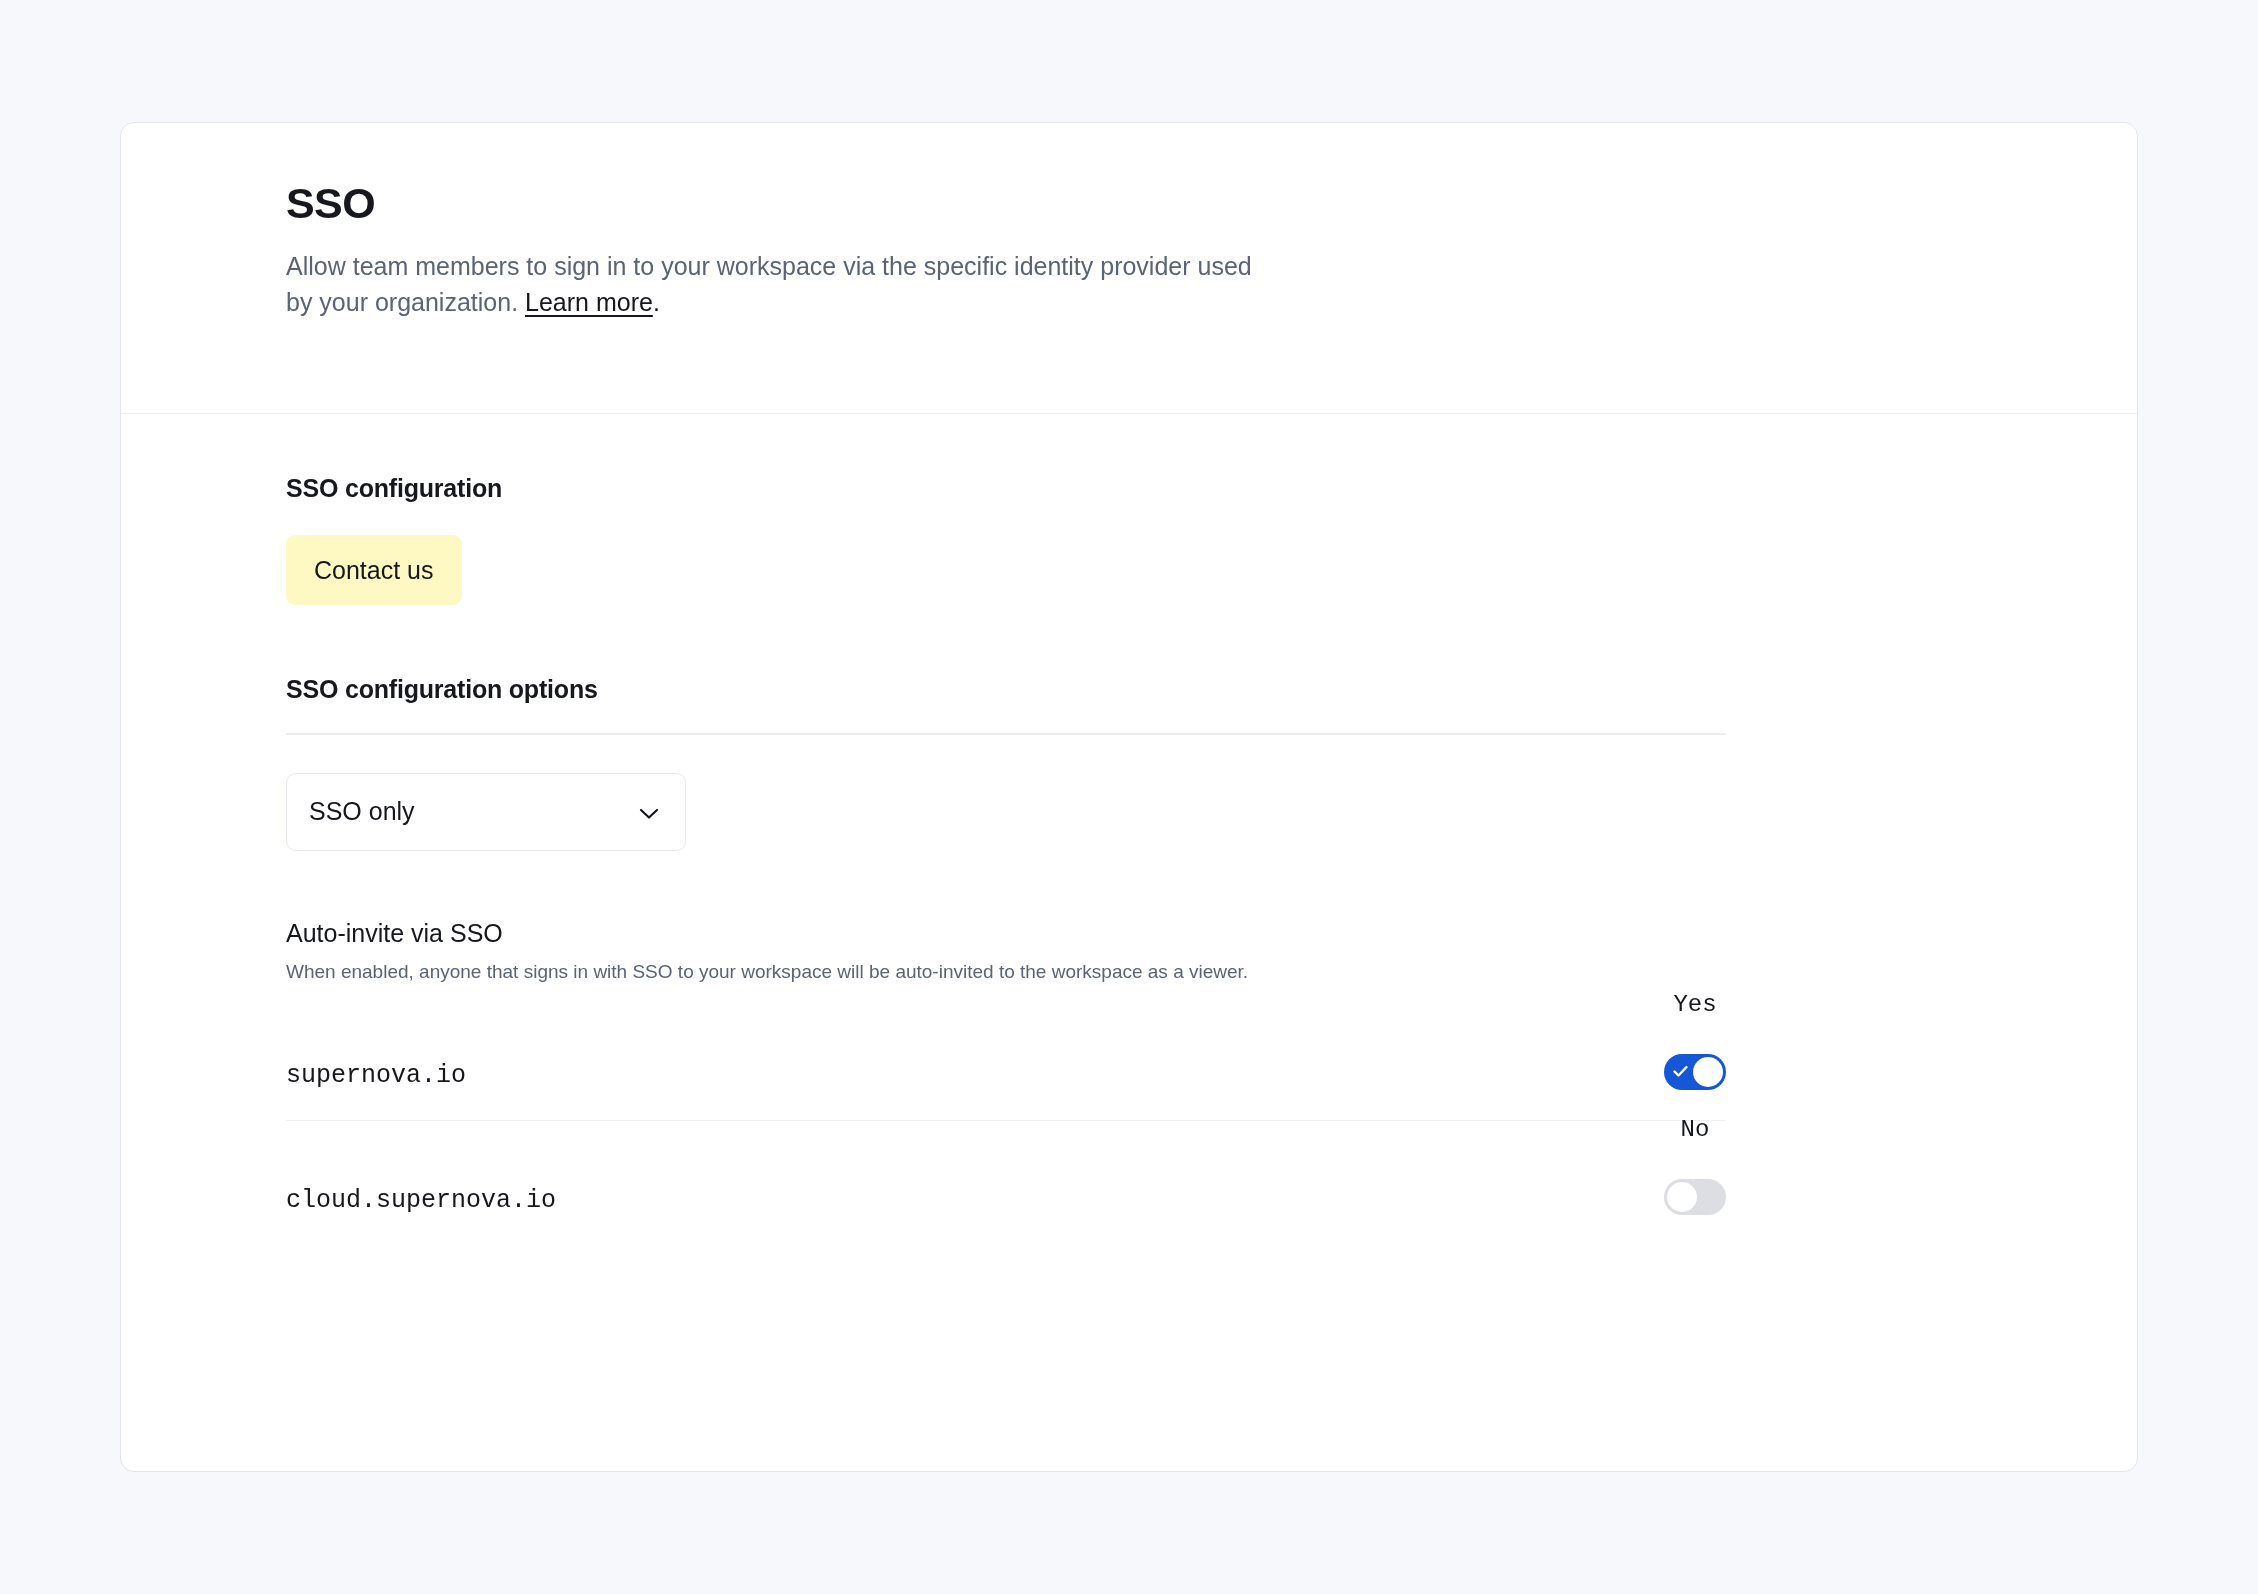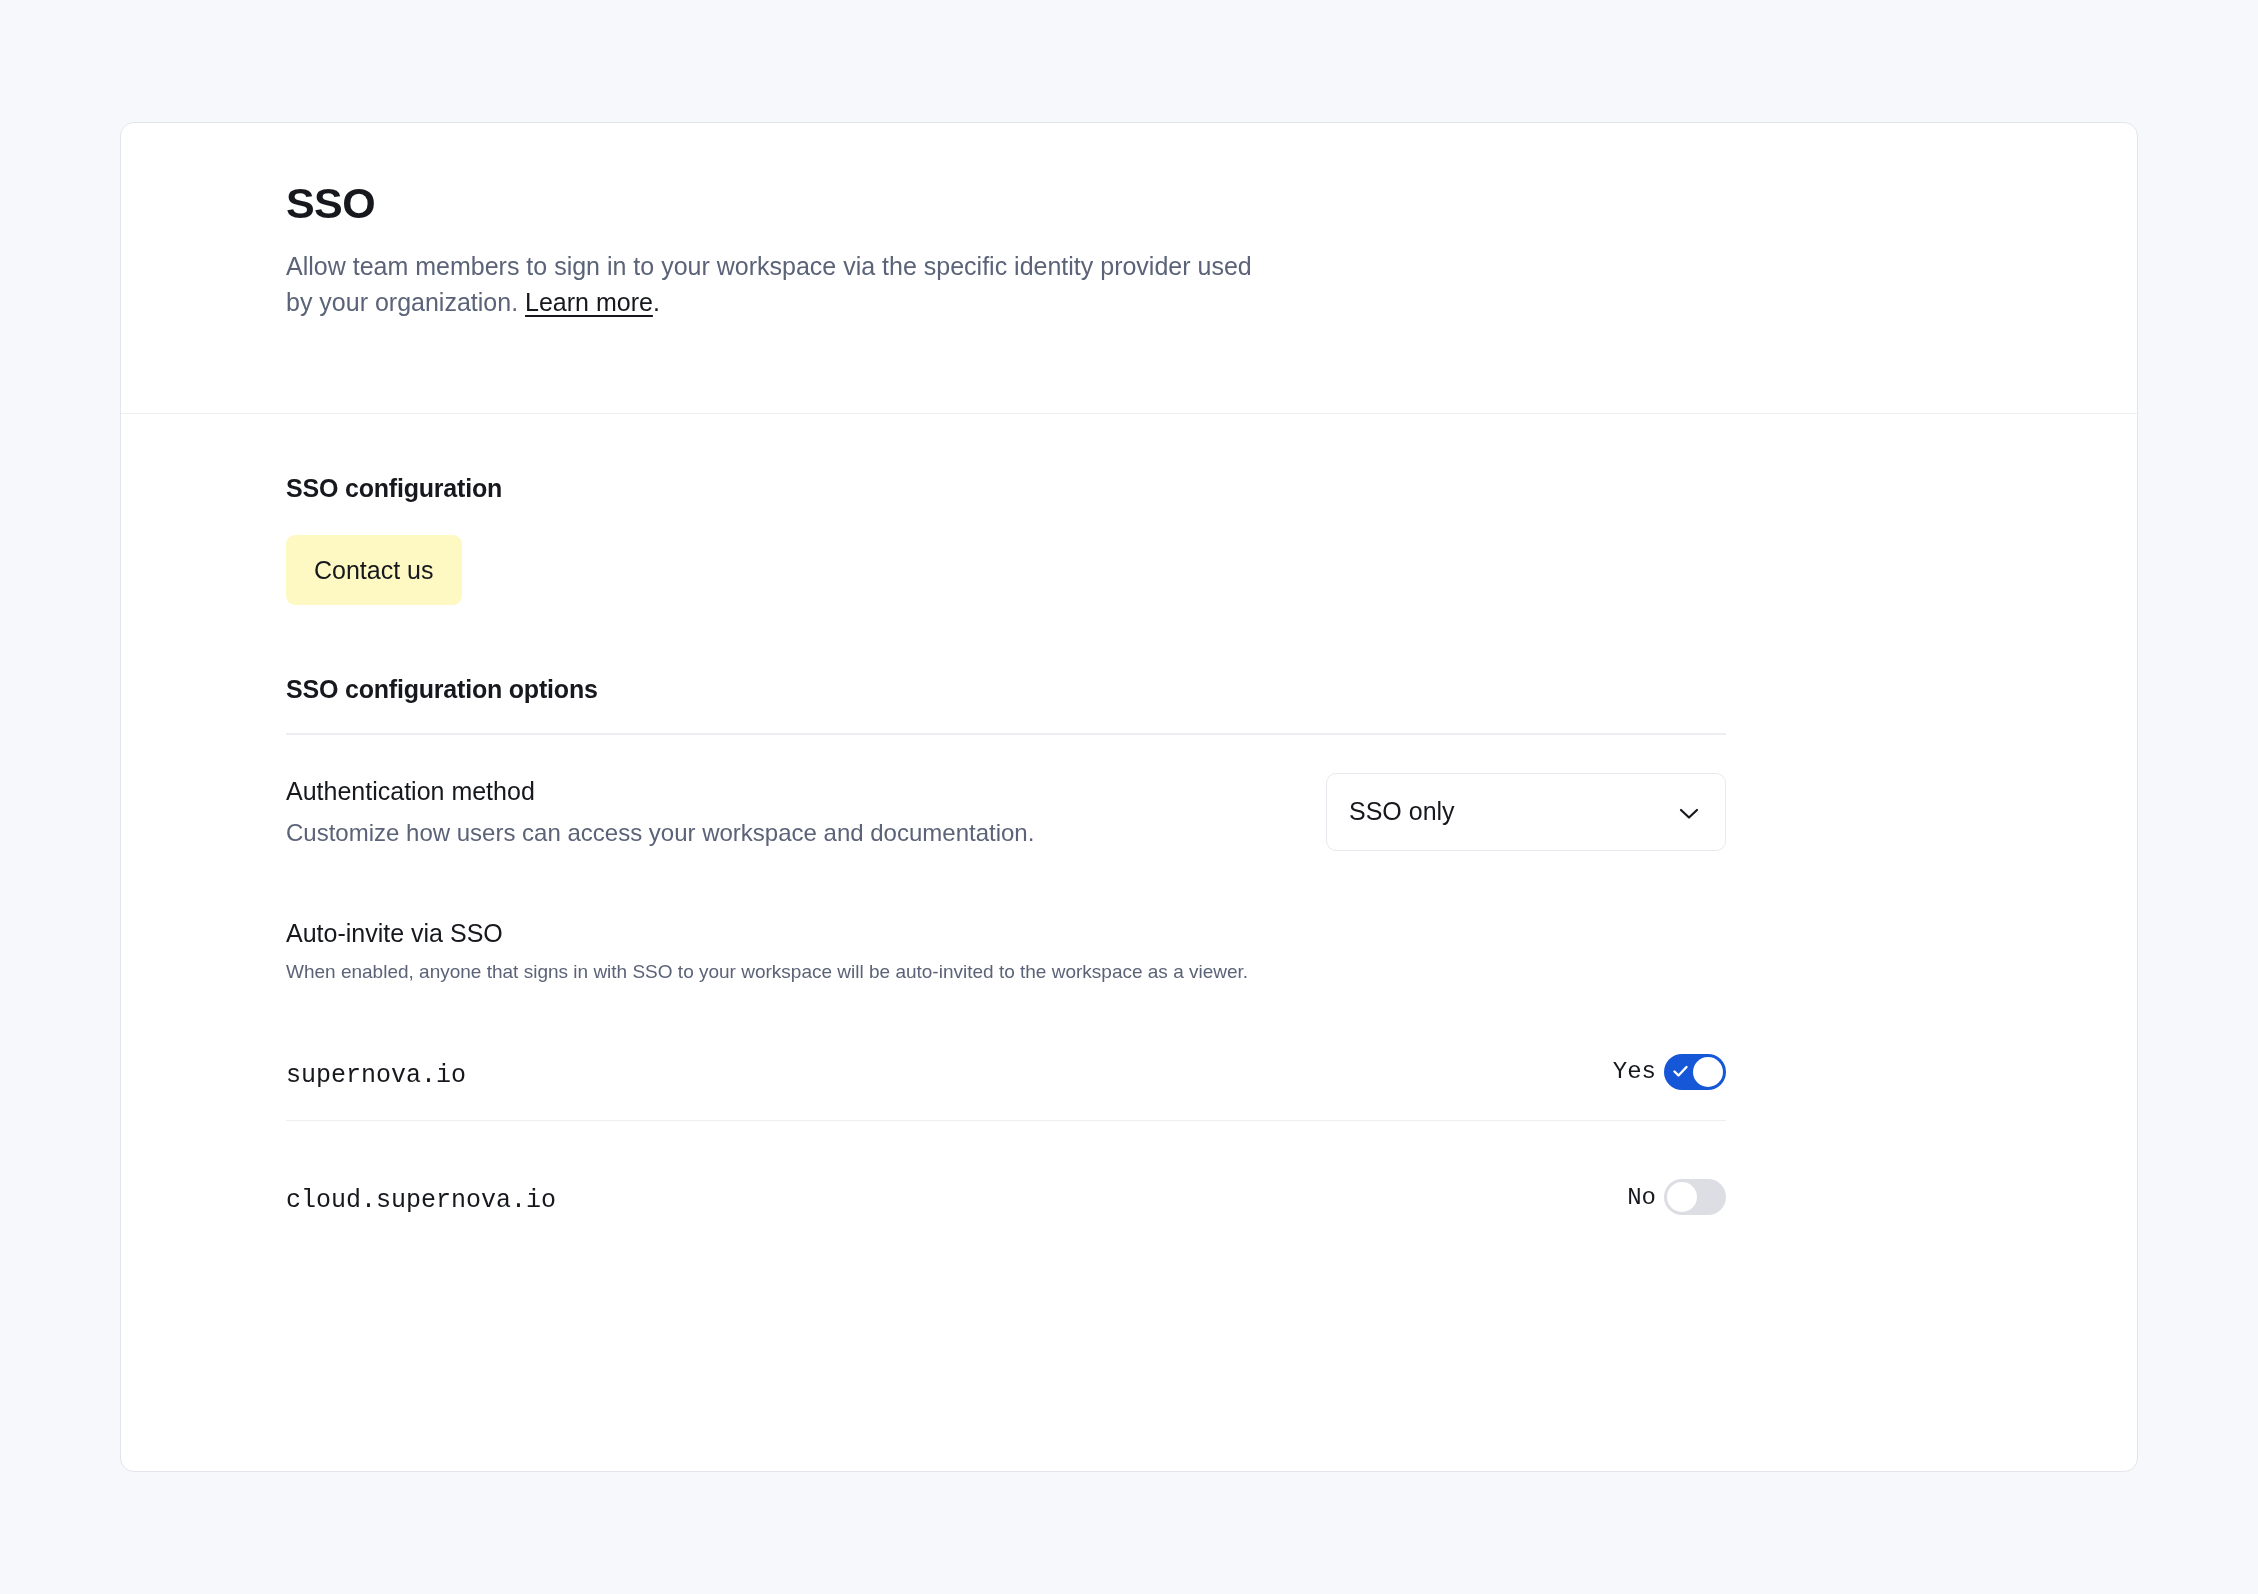--- a/index.html
+++ b/index.html
@@ -204,21 +204,22 @@
   .domain-row.second { margin-top: 0; }
 
   .domain-name {
     font-size: 25px;
     color: #16181d;
   }
 
   .toggle-group {
     display: flex;
     align-items: center;
-    gap: 8px;
+    gap: 36px;
+    flex-direction: column;
   }
 
   .toggle-label {
     font-size: 24px;
     color: #16181d;
   }
 
   .toggle {
     width: 62px;
     height: 36px;
@@ -275,24 +276,20 @@
       <div class="section-heading">SSO configuration</div>
 
       <div class="status-row">
         <button class="contact-button">Contact us</button>
       </div>
 
       <div class="options-heading">SSO configuration options</div>
       <div class="rule"></div>
 
       <div class="auth-row">
-        <div>
-          <div class="row-title">Authentication method</div>
-          <div class="row-desc">Customize how users can access your workspace and documentation.</div>
-        </div>
         <div class="select-box">
           <span class="select-value">SSO only</span>
           <span class="chevron">
             <svg viewBox="0 0 20 12" width="20" height="12" aria-hidden="true">
               <path d="M2 2 L10 9.5 L18 2" fill="none" stroke="#16181d" stroke-width="2.2" stroke-linecap="round" stroke-linejoin="round"></path>
             </svg>
           </span>
         </div>
       </div>
 

